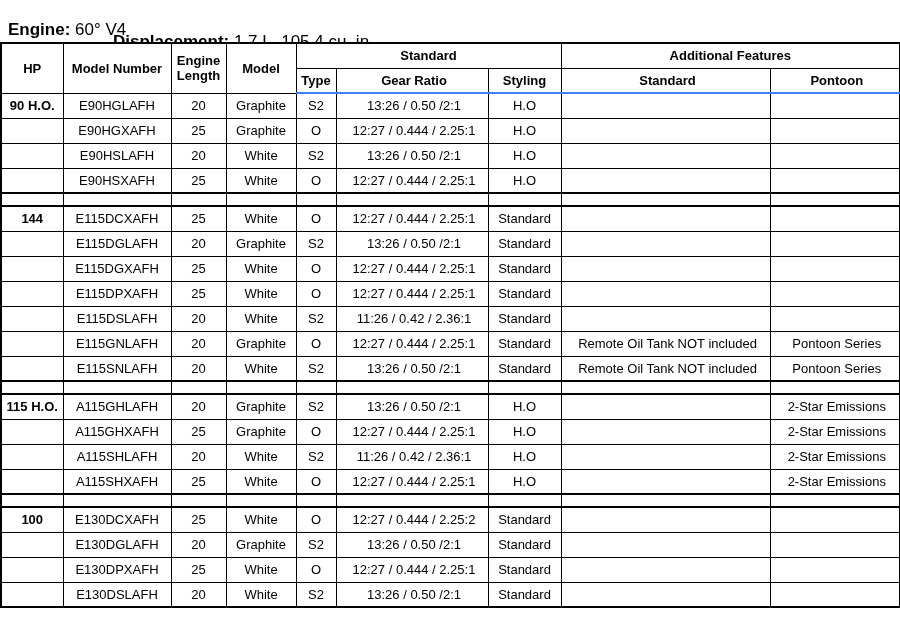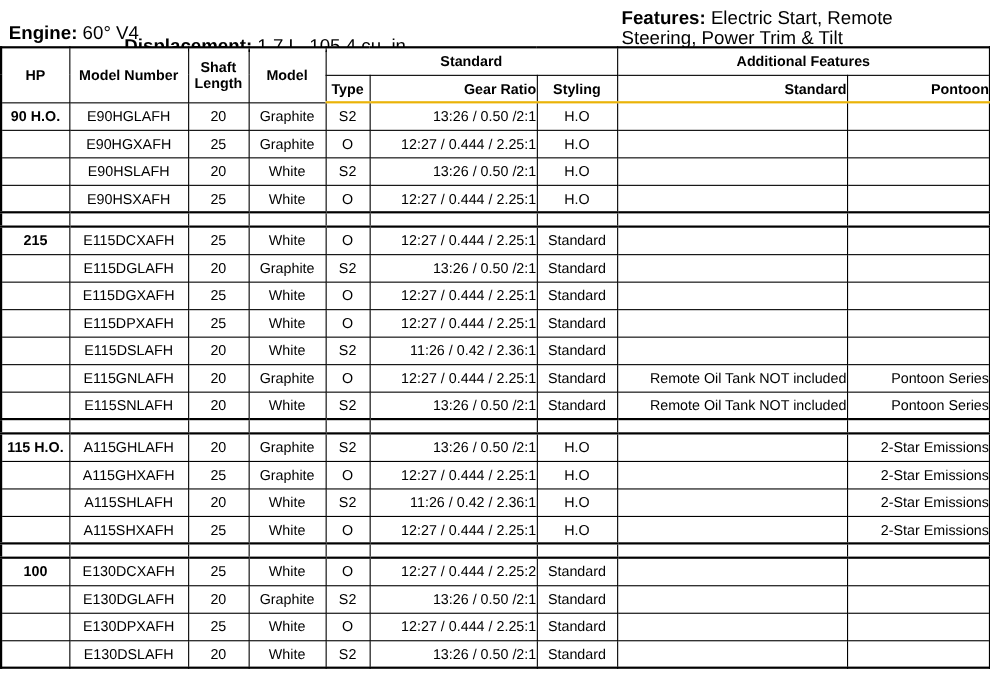--- a/index.html
+++ b/index.html
@@ -29,55 +29,54 @@
     vertical-align:middle;
     overflow:hidden;
     white-space:nowrap;
     background:#fff;
   }
   .spec-table th{font-weight:bold;line-height:15px;white-space:normal;}
   tr.data-row{height:25px;}
   tr.hdr{height:25px;}
   tr.spacer-row{height:13px;}
   tr.spacer-row td{border-top:2px solid #000;border-bottom:2px solid #000;}
-  tr.hdr2 th{border-bottom:2px solid #eab308;}
+  tr.hdr2 th{border-bottom:2px solid #3b82f6;}
   td.hp{font-weight:bold;}
-  td.ratio,td.std,td.spec,th.left{text-align:right;padding-left:4px;}
+  td.ratio,td.std,td.spec,th.left{text-align:center;padding-left:4px;}
   .sh{
     background-color:#f0f0f0;
     background-image:conic-gradient(#c9c9c9 25%,#ffffff 0 50%,#c9c9c9 0 75%,#ffffff 0);
     background-size:2px 2px;
   }
 </style>
 </head>
 <body>
 
 <div class="info-bar">
   <span class="info-item" id="engine"><b>Engine:</b> <span>60° V4</span></span>
   <span class="info-item" id="displacement"><b>Displacement:</b> <span>1.7 L, 105.4 cu. in.</span></span>
-  <span class="info-item" id="features"><b>Features:</b> <span>Electric Start, Remote Steering, Power Trim &amp; Tilt</span></span>
 </div>
 
 <table class="spec-table">
   <colgroup>
     <col style="width:62px">
       <col style="width:108px">
       <col style="width:55px">
       <col style="width:70px">
     <col style="width:40px">
       <col style="width:152px">
       <col style="width:73px">
       <col style="width:209px">
       <col style="width:130px">
   </colgroup>
   <thead>
     <tr class="hdr">
       <th rowspan="2">HP</th>
       <th rowspan="2">Model Number</th>
-      <th rowspan="2">Shaft Length</th>
+      <th rowspan="2">Engine Length</th>
       <th rowspan="2">Model</th>
       <th colspan="3">Standard</th>
       <th colspan="2">Additional Features</th>
     </tr>
     <tr class="hdr hdr2">
       <th>Type</th>
       <th class="left">Gear Ratio</th>
       <th>Styling</th>
       <th class="left">Standard</th>
       <th class="left">Pontoon</th>
@@ -133,21 +132,21 @@
         <td></td>
         <td></td>
         <td></td>
         <td></td>
         <td></td>
         <td></td>
         <td></td>
         <td></td>
     </tr>
     <tr class="data-row">
-      <td class="hp sh">215</td>
+      <td class="hp sh">144</td>
       <td class="md">E115DCXAFH</td>
       <td class="sh">25</td>
       <td class="sh">White</td>
       <td class="sh">O</td>
       <td class="ratio sh">12:27 / 0.444 / 2.25:1</td>
       <td class="sh">Standard</td>
       <td class="std sh"></td>
       <td class="spec sh"></td>
     </tr>
     <tr class="data-row">

